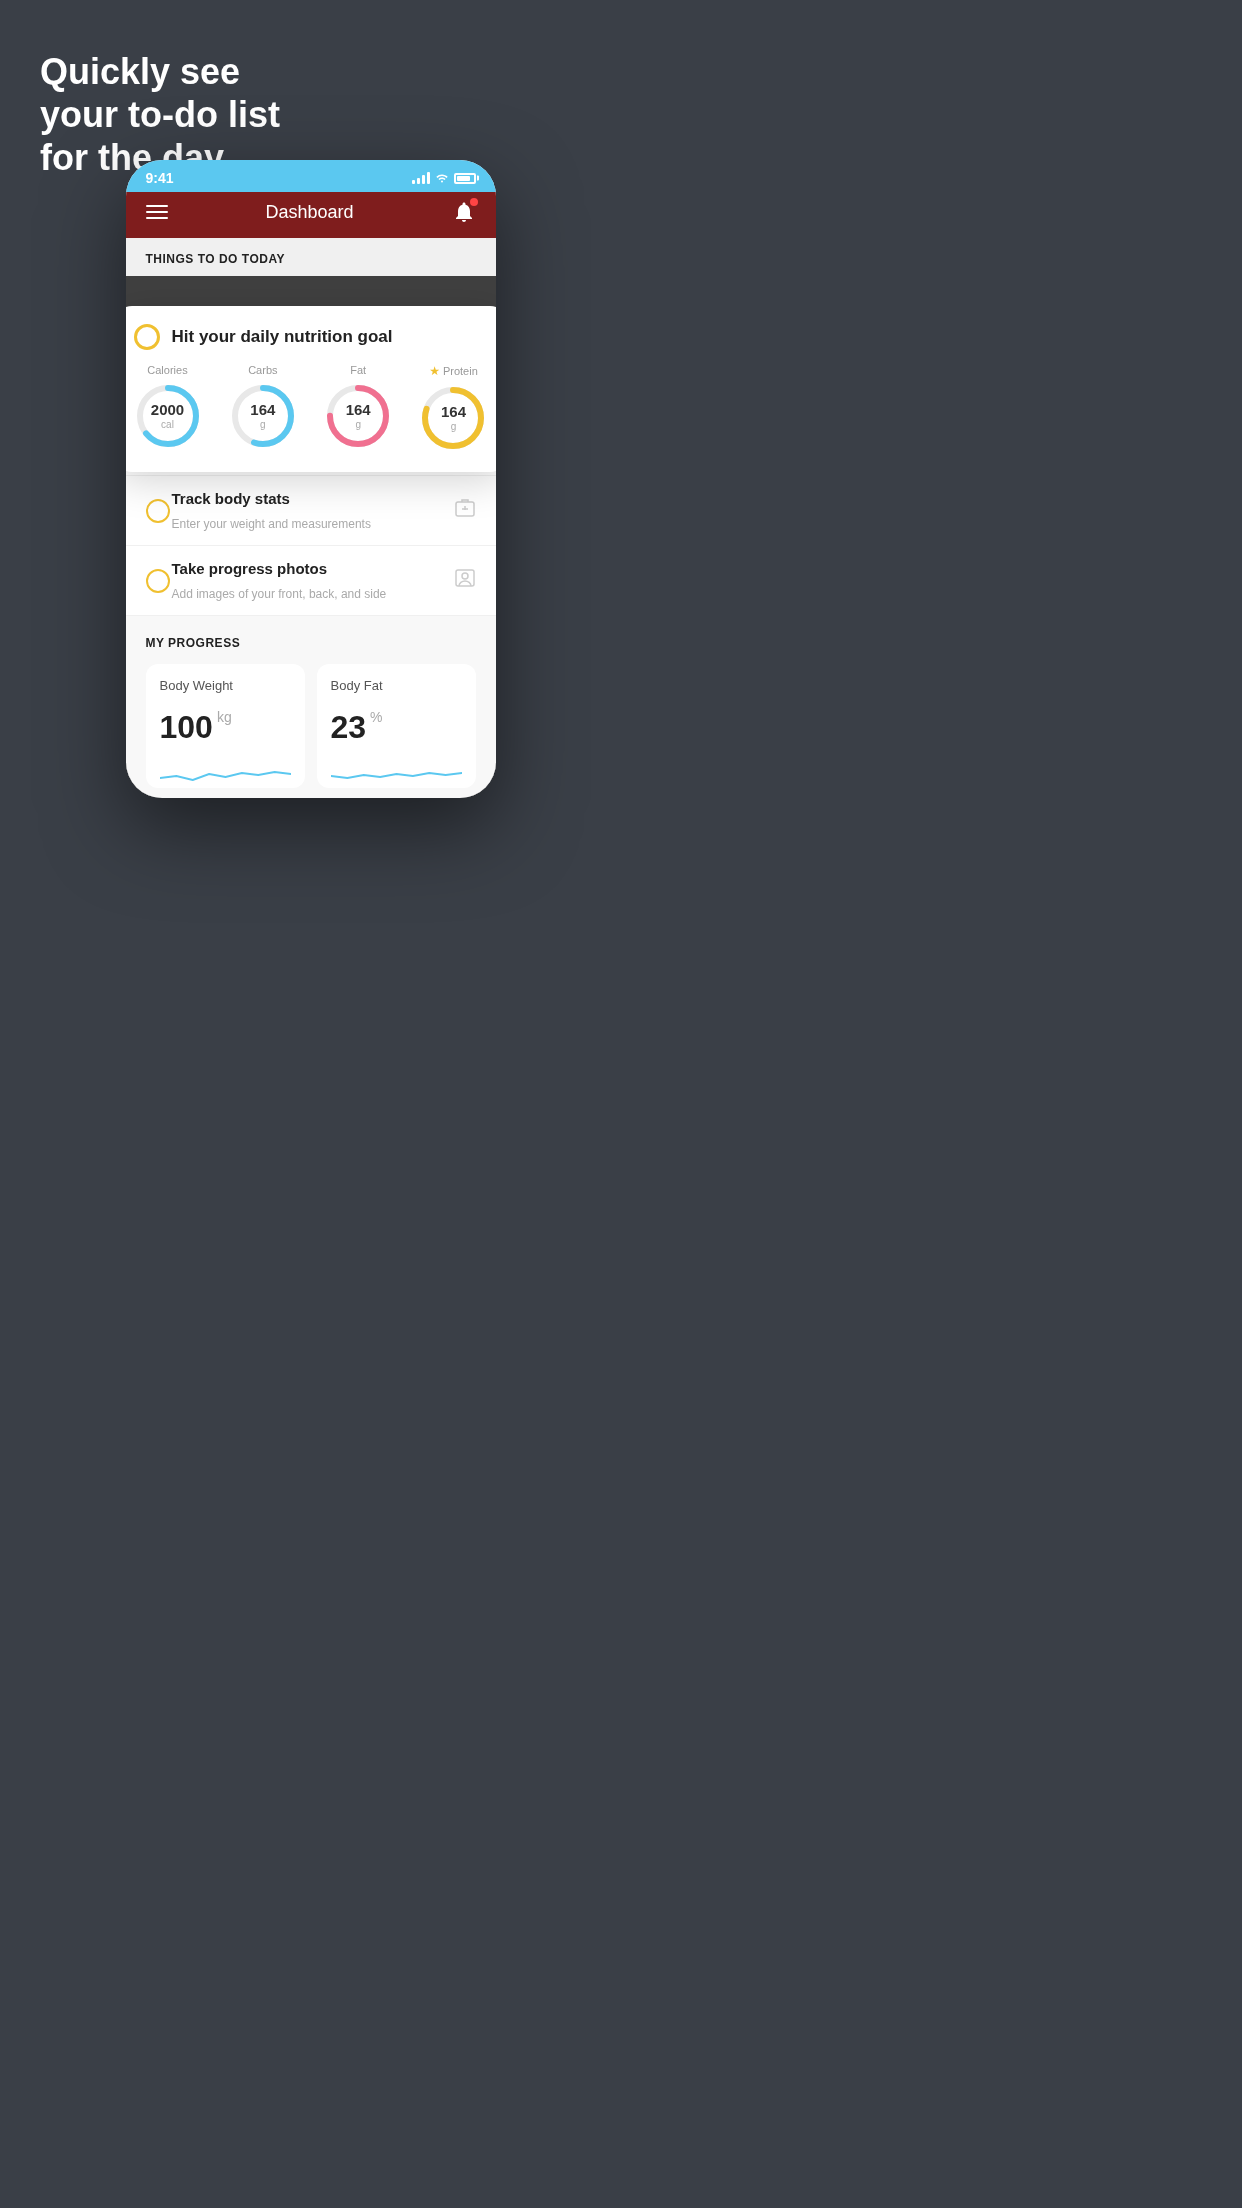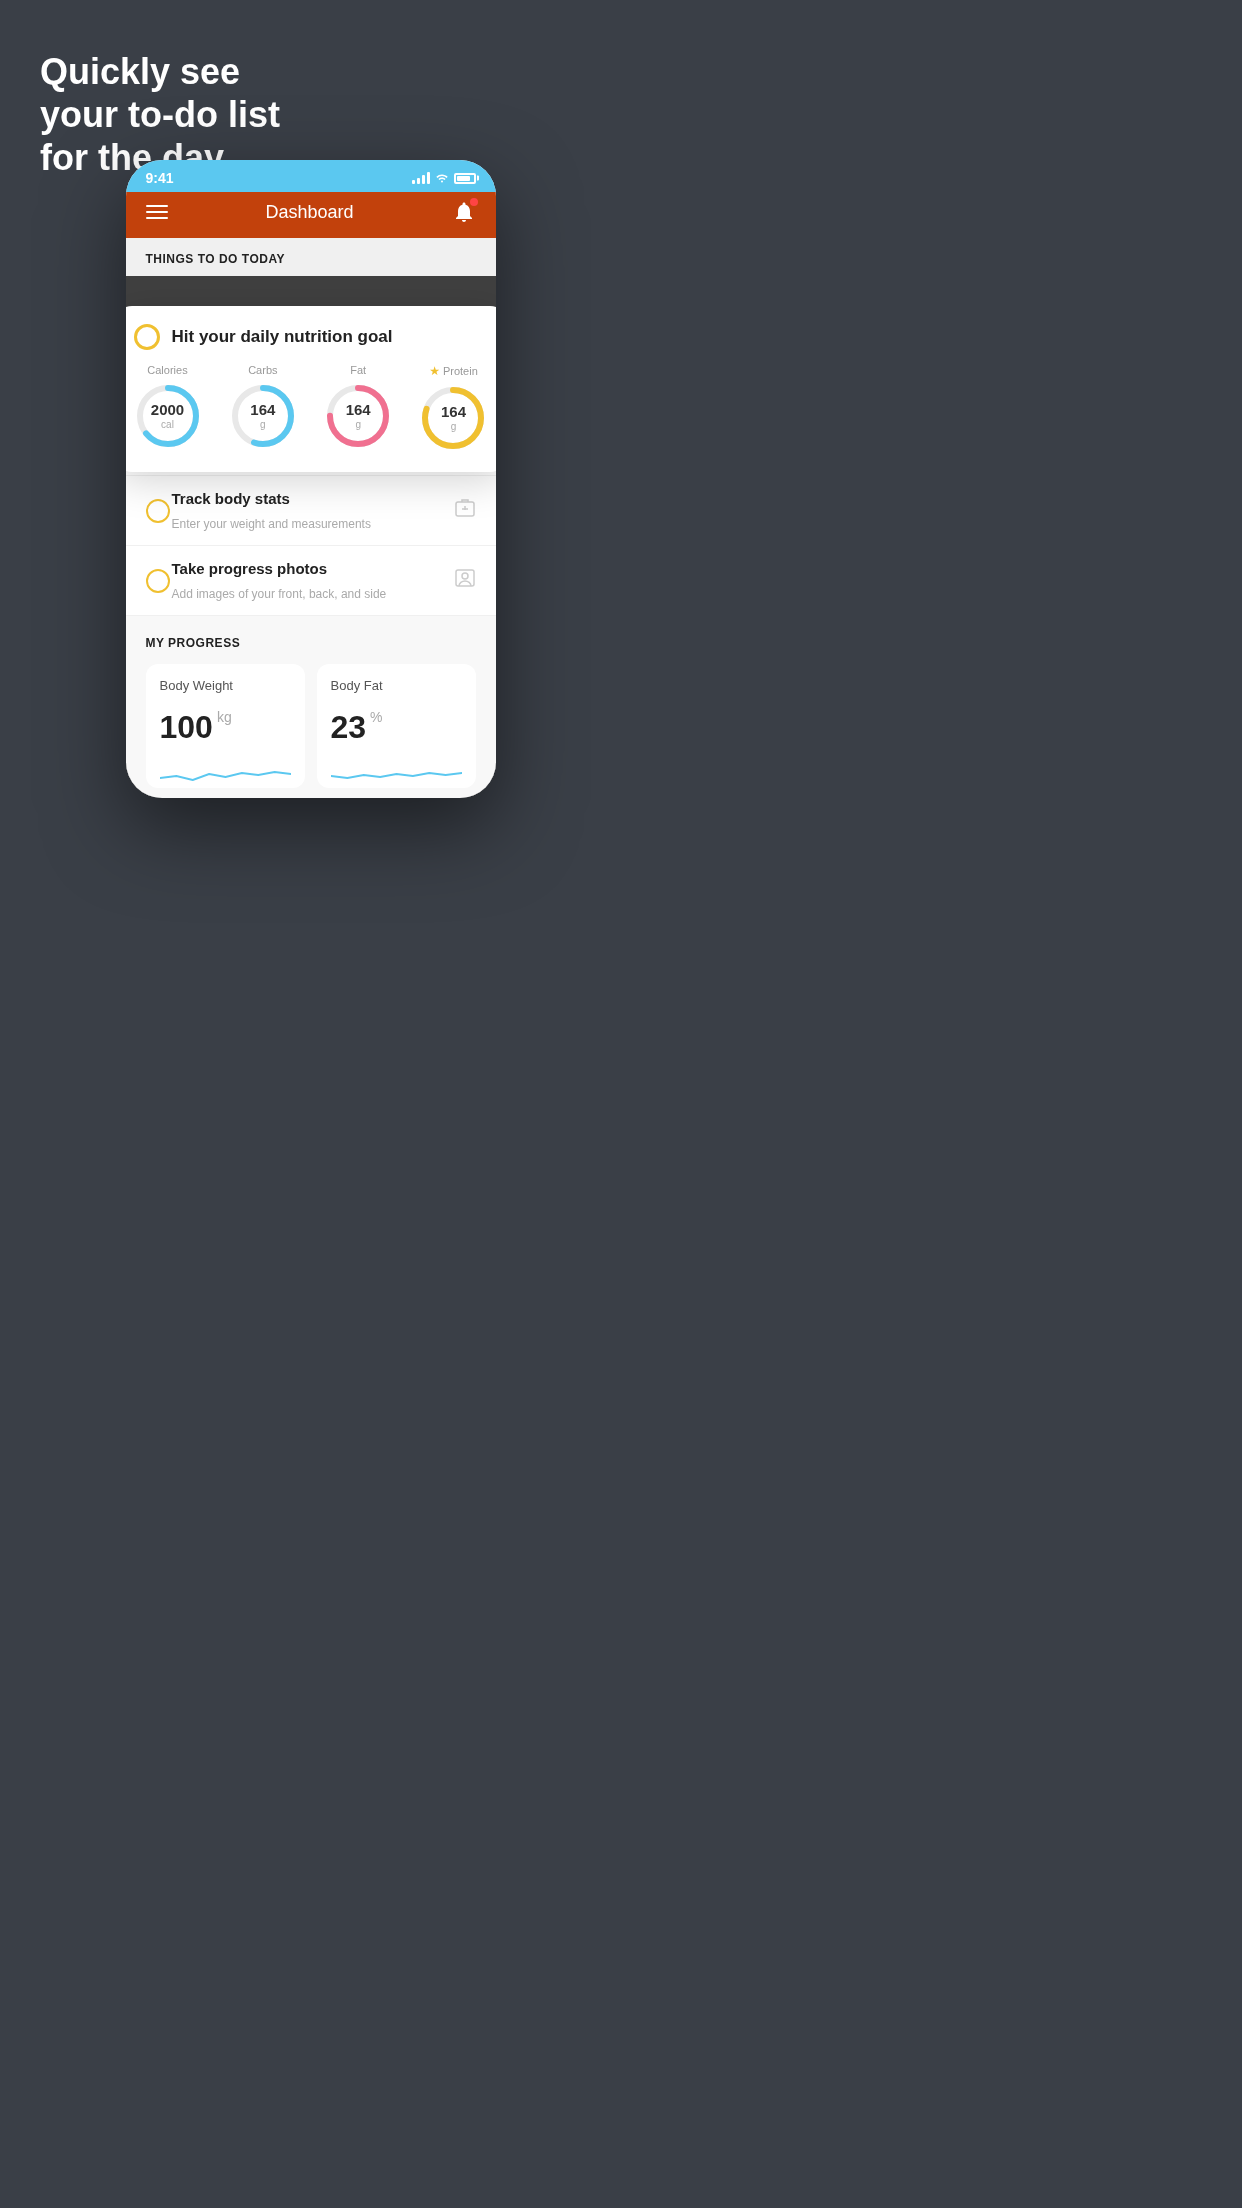--- a/index.html
+++ b/index.html
@@ -95,21 +95,21 @@
     }
     .battery-fill {
       height: 100%;
       width: 85%;
       background: #fff;
       border-radius: 1px;
     }
 
     
     .app-header {
-      background: #c2410c;
+      background: #7f1d1d;
       padding: 8px 20px 14px;
       display: flex;
       justify-content: space-between;
       align-items: center;
     }
     .hamburger {
       display: flex;
       flex-direction: column;
       gap: 4px;
       cursor: pointer;

